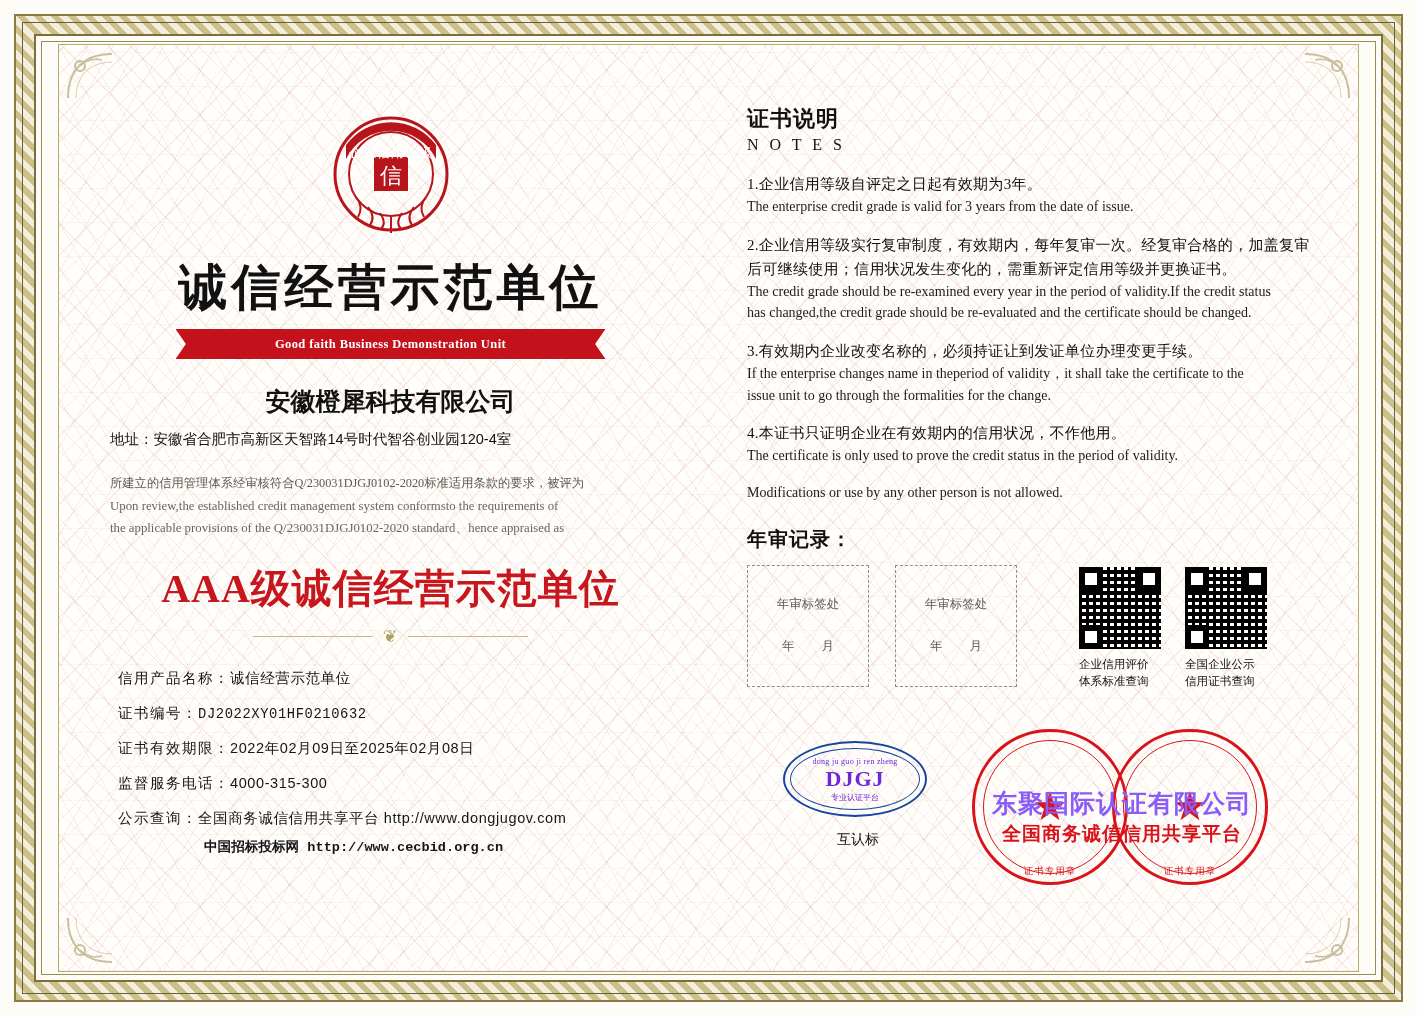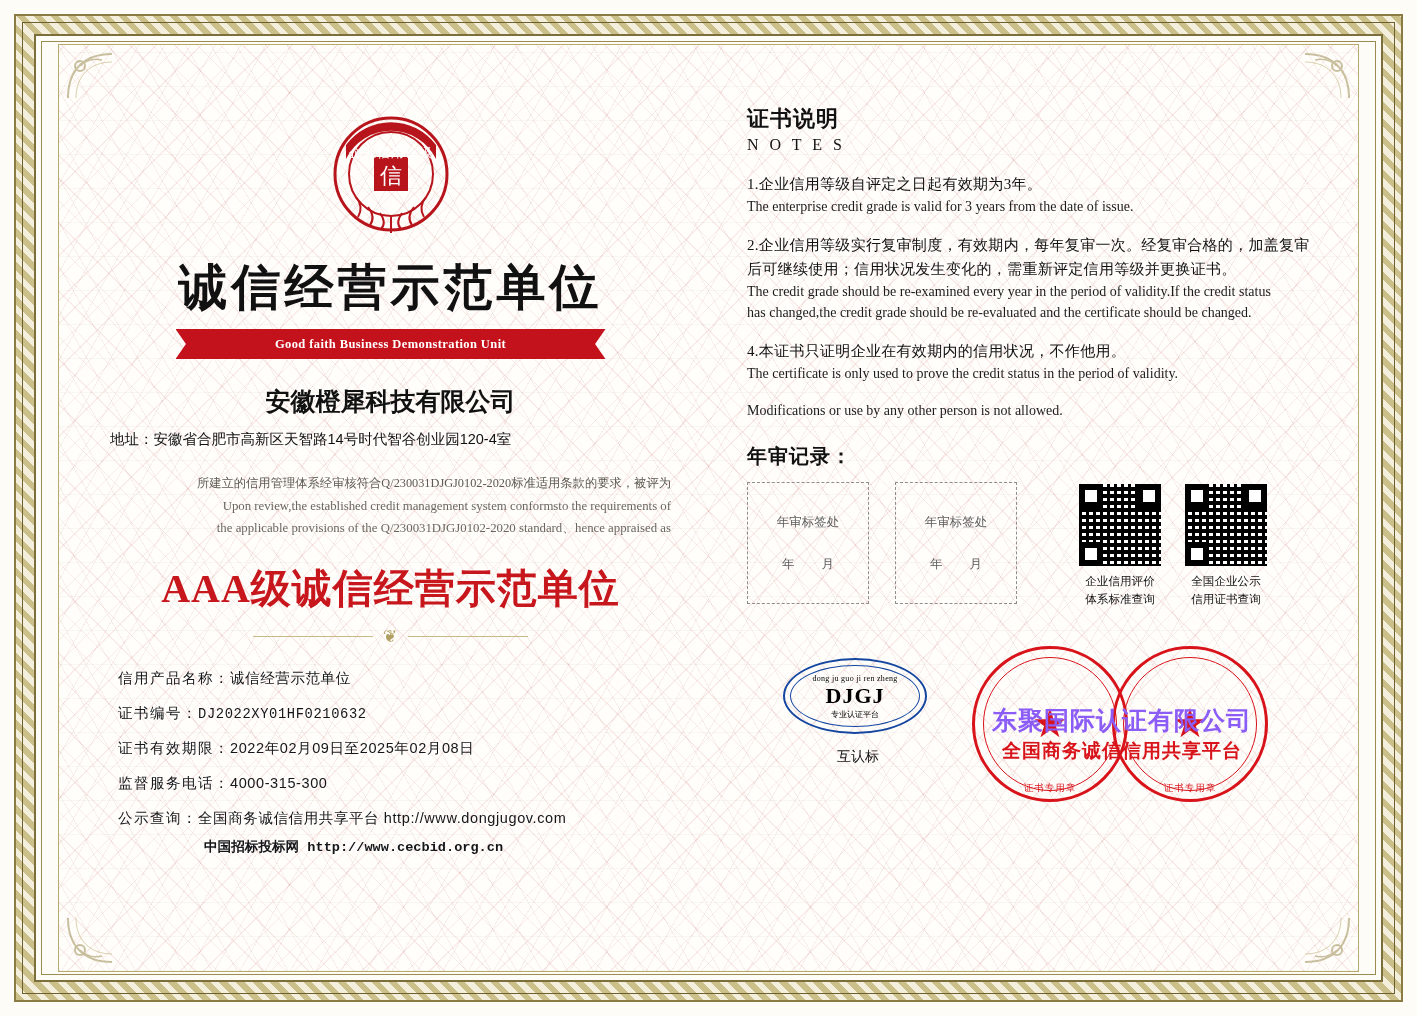--- a/index.html
+++ b/index.html
@@ -110,21 +110,21 @@
   }
   .company{
     text-align:center;font-size:25px;font-weight:bold;color:#111;
     margin:26px 0 0 0;font-family:"Liberation Sans", sans-serif;
   }
   .address{
     font-size:14.5px;color:#111;margin-top:12px;
     font-family:"Liberation Sans", sans-serif;
   }
   .appraise{
-    margin-top:24px;text-align:right;color:#5d5a52;
+    margin-top:24px;text-align:left;color:#5d5a52;
     font-size:12.3px;line-height:1.75;
   }
   .appraise .en{font-size:12.8px;color:#6a6760}
   .grade{
     text-align:center;margin-top:22px;
     font-size:40px;font-weight:bold;color:#c8161d;
     letter-spacing:1px;
     font-family:"Liberation Serif", serif;
   }
   .divider{
@@ -165,21 +165,21 @@
     font-size:20px;font-weight:bold;color:#111;margin:22px 0 12px 0;letter-spacing:1px;
   }
   .annual-row{display:flex;align-items:flex-start;gap:26px}
   .stamp-box{
     width:122px;height:122px;border:1px dashed #8d8d8d;
     display:flex;flex-direction:column;align-items:center;justify-content:space-around;
     padding:18px 0;box-sizing:border-box;color:#5c5c5c;font-size:12.5px;
   }
   .stamp-box .ym{letter-spacing:12px;padding-left:12px}
   .qr-group{display:flex;gap:24px;margin-left:36px;margin-top:2px}
-  .qr-item{text-align:center}
+  .qr-item{text-align:left}
   .qr{
     width:82px;height:82px;
     background-image:
       linear-gradient(90deg,#000 50%,transparent 50%),
       linear-gradient(0deg,#000 50%,transparent 50%);
     background-size:7px 7px,7px 7px;
     background-color:#fff;
     position:relative;
   }
   .qr:before,.qr:after{
@@ -195,21 +195,21 @@
   .qr-cap{font-size:11.6px;color:#111;line-height:1.5;margin-top:7px}
 
   
   .seal-area{position:relative;height:190px;margin-top:26px}
   .mutual{
     position:absolute;left:36px;top:24px;text-align:center;width:150px;
   }
   .oval{
     width:140px;height:72px;border:2px solid #1546a0;border-radius:50%;
     display:flex;flex-direction:column;align-items:center;justify-content:center;
-    color:#000000;position:relative;
+    color:#6d28d9;position:relative;
   }
   .oval .o2{
     position:absolute;left:5px;top:5px;right:5px;bottom:5px;border:1px solid #1546a0;border-radius:50%;
   }
   .oval .top-arc{font-size:8px;letter-spacing:.3px;margin-top:2px}
   .oval .djgj{font-size:22px;font-weight:bold;letter-spacing:1px;font-family:"Liberation Serif",serif}
   .oval .bot-arc{font-size:8px}
   .mutual .cap{font-size:14px;color:#111;margin-top:14px}
 
   .round-seal{
@@ -364,20 +364,25 @@
       <div class="note">
         <div class="zh">1.企业信用等级自评定之日起有效期为3年。</div>
         <div class="en">The enterprise credit grade is valid for 3 years from the date of issue.</div>
       </div>
       <div class="note">
         <div class="zh">2.企业信用等级实行复审制度，有效期内，每年复审一次。经复审合格的，加盖复审后可继续使用；信用状况发生变化的，需重新评定信用等级并更换证书。</div>
         <div class="en">The credit grade should be re-examined every year in the period of validity.If the credit status</div>
         <div class="en"> has changed,the credit grade should be re-evaluated and the certificate should be  changed.</div>
       </div>
       <div class="note">
+        <div class="zh">3.有效期内企业改变名称的，必须持证让到发证单位办理变更手续。</div>
+        <div class="en">If the enterprise changes name in theperiod of validity，it shall take the certificate to the</div>
+        <div class="en"> issue unit to go through the formalities for the change.</div>
+      </div>
+      <div class="note">
         <div class="zh">4.本证书只证明企业在有效期内的信用状况，不作他用。</div>
         <div class="en">The certificate is only used to prove the credit status in the period of validity.</div>
       </div>
       <div class="note">
         <div class="en">Modifications or use by any other person is not allowed.</div>
       </div>
 
       <div class="annual-title">年审记录：</div>
 
       <div class="annual-row">

